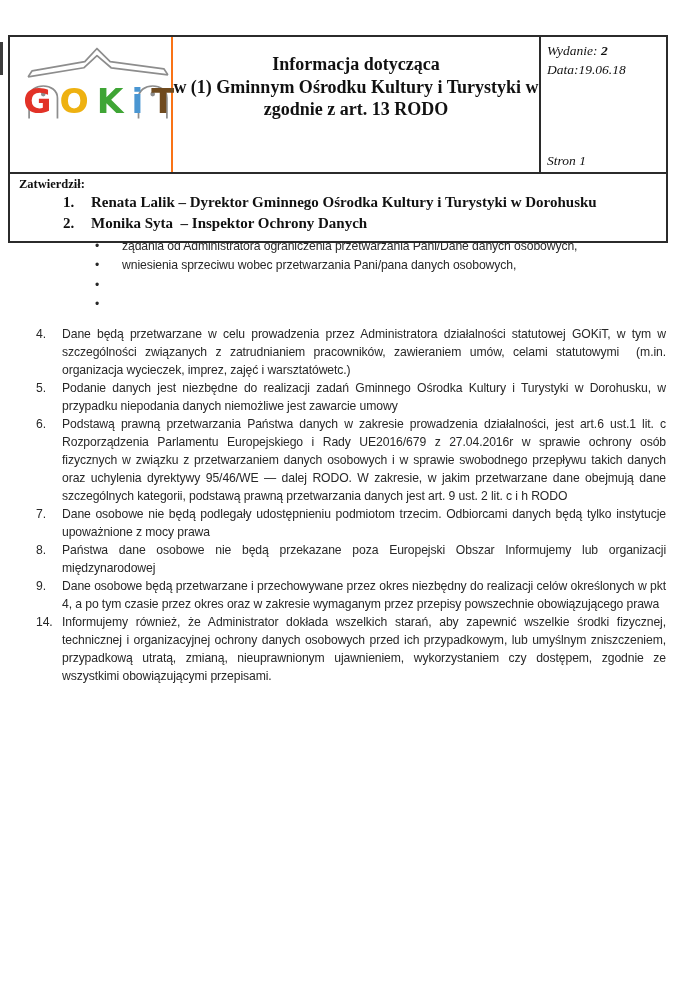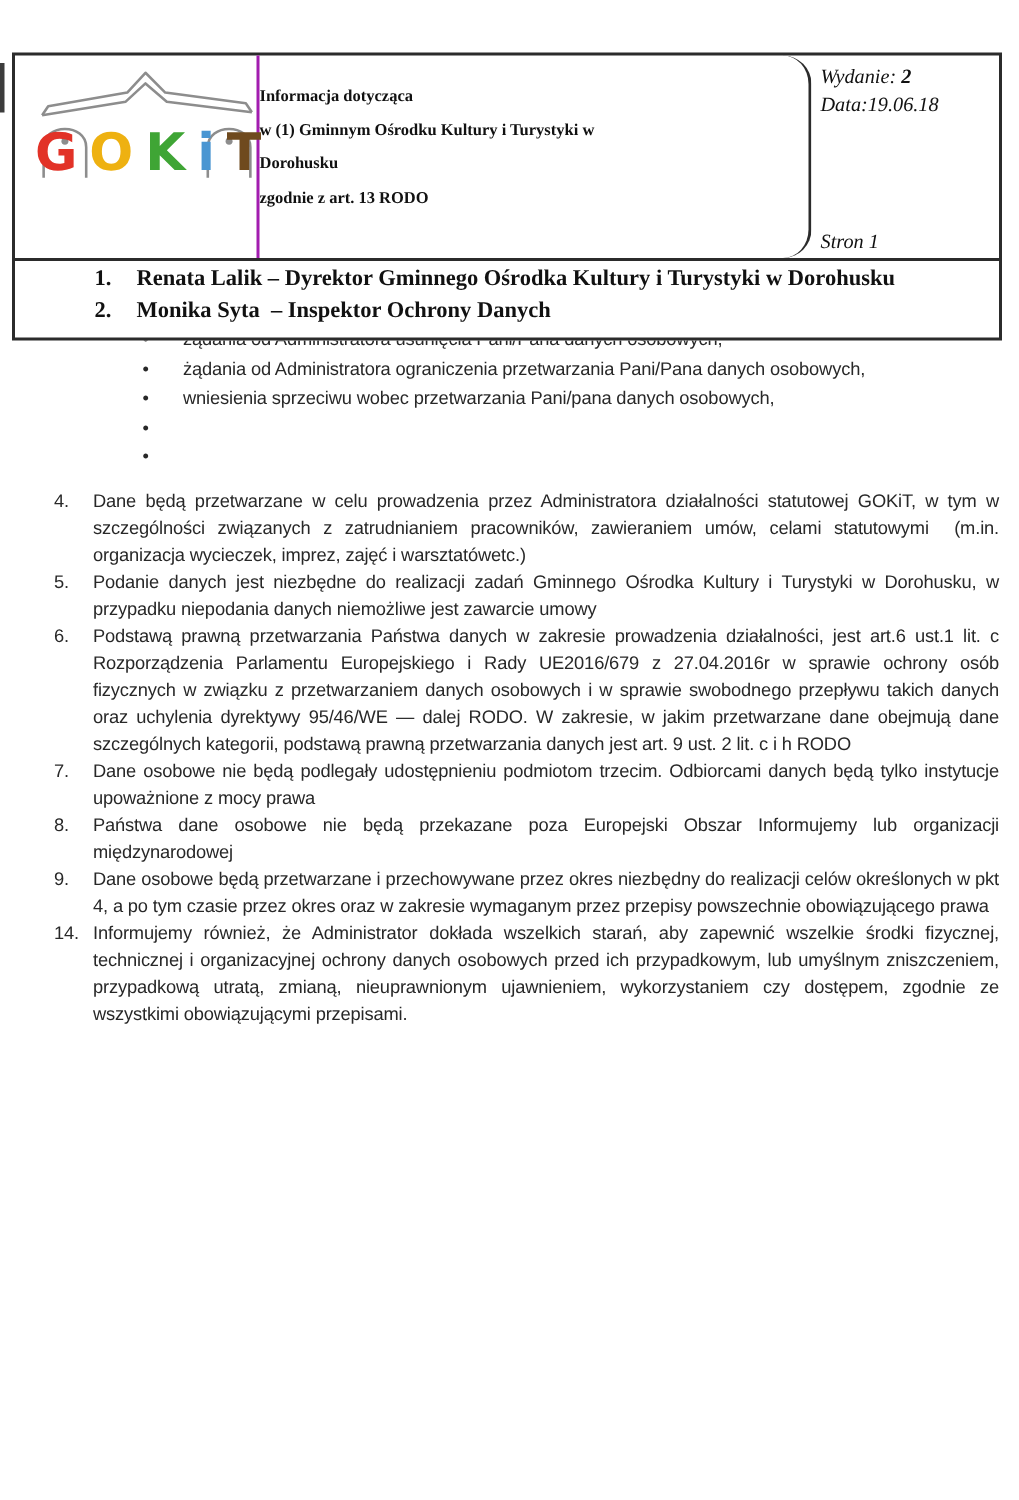--- a/index.html
+++ b/index.html
@@ -7,24 +7,24 @@
     position:relative; width:679px; height:1000px; margin:0 auto;
     background:#ffffff; overflow:hidden; color:#282828;
     font-family:"Liberation Sans", sans-serif;
   }
   .artifact { position:absolute; left:0; top:42px; width:3px; height:33px; background:#3c3c3c; }
 
   
   .doc-table { position:absolute; left:8px; top:35px; width:660px; border:2px solid #2b2b2b; box-sizing:border-box; background:#fff; }
   .hdr-row { display:flex; height:135px; }
   .cell { box-sizing:border-box; }
-  .logo-cell { width:163px; border-right:2px solid #a21caf; padding:8px 0 0 12px; }
+  .logo-cell { width:163px; border-right:2px solid #f97316; padding:8px 0 0 12px; }
   .title-cell {
-    flex:1; border-right:2px solid #2b2b2b; padding-top:16px; text-align:left;
-    font-family:"Liberation Serif", serif; font-weight:bold; font-size:11px; line-height:22.5px; color:#111;border-radius:19px;
+    flex:1; border-right:2px solid #2b2b2b; padding-top:16px; text-align:center;
+    font-family:"Liberation Serif", serif; font-weight:bold; font-size:18px; line-height:22.5px; color:#111;
   }
   .title-line { white-space:nowrap; }
   .meta-cell {
     width:125px; padding:4px 5px 2px 6px; display:flex; flex-direction:column;
     font-family:"Liberation Serif", serif; font-style:italic; font-size:13.5px; line-height:19px; color:#111;
   }
   .meta-cell .spacer { flex:1; }
   .meta-bold { font-weight:bold; }
   .approval-row { border-top:2px solid #2b2b2b; padding:2px 8px 7px 9px; }
   .app-label { font-family:"Liberation Serif", serif; font-weight:bold; font-size:12.5px; line-height:16px; color:#111; }
@@ -73,33 +73,33 @@
             <tspan fill="#3fa535">K</tspan>
             <tspan fill="#4a96d2">i</tspan>
             <tspan fill="#6f4a1e">T</tspan>
           </text>
         </svg>
       </div>
 
       <div class="cell title-cell">
         <div class="title-line">Informacja dotycząca</div>
         <div class="title-line">w (1) Gminnym Ośrodku Kultury i Turystyki w</div>
-        <div class="title-line">Dorohusku</div>
         <div class="title-line">zgodnie z art. 13 RODO</div>
       </div>
 
       <div class="cell meta-cell">
         <div><span>Wydanie: </span><span class="meta-bold">2</span></div>
         <div>Data:19.06.18</div>
         <div class="spacer"></div>
         <div>Stron 1</div>
       </div>
     </div>
 
     <div class="approval-row">
+      <div class="app-label">Zatwierdził:</div>
       <div class="app-entry">
         <span class="anum">1.</span>
         <span class="atxt">Renata Lalik – Dyrektor Gminnego Ośrodka Kultury i Turystyki w Dorohusku</span>
       </div>
       <div class="app-entry">
         <span class="anum">2.</span>
         <span class="atxt">Monika Syta  – Inspektor Ochrony Danych</span>
       </div>
     </div>
   </div>
@@ -129,21 +129,21 @@
       <div class="bullet">
         <span class="dot">•</span>
         <span class="btxt">żądania od Administratora sprostowania Pani/Pana danych osobowych,</span>
       </div>
       <div class="bullet">
         <span class="dot">•</span>
         <span class="btxt">żądania od Administratora usunięcia Pani/Pana danych osobowych,</span>
       </div>
       <div class="bullet">
         <span class="dot">•</span>
-        <span class="btxt">żądania od Administratora ograniczenia przetwarzania Pani/Pana danych osobowych,</span>
+        <span class="btxt">żądania od Administratora ograniczenia przetwarzania Pani/Dane danych osobowych,</span>
       </div>
       <div class="bullet">
         <span class="dot">•</span>
         <span class="btxt">wniesienia sprzeciwu wobec przetwarzania Pani/pana danych osobowych,</span>
       </div>
       <div class="bullet">
         <span class="dot">•</span>
       </div>
       <div class="bullet">
         <span class="dot">•</span>

